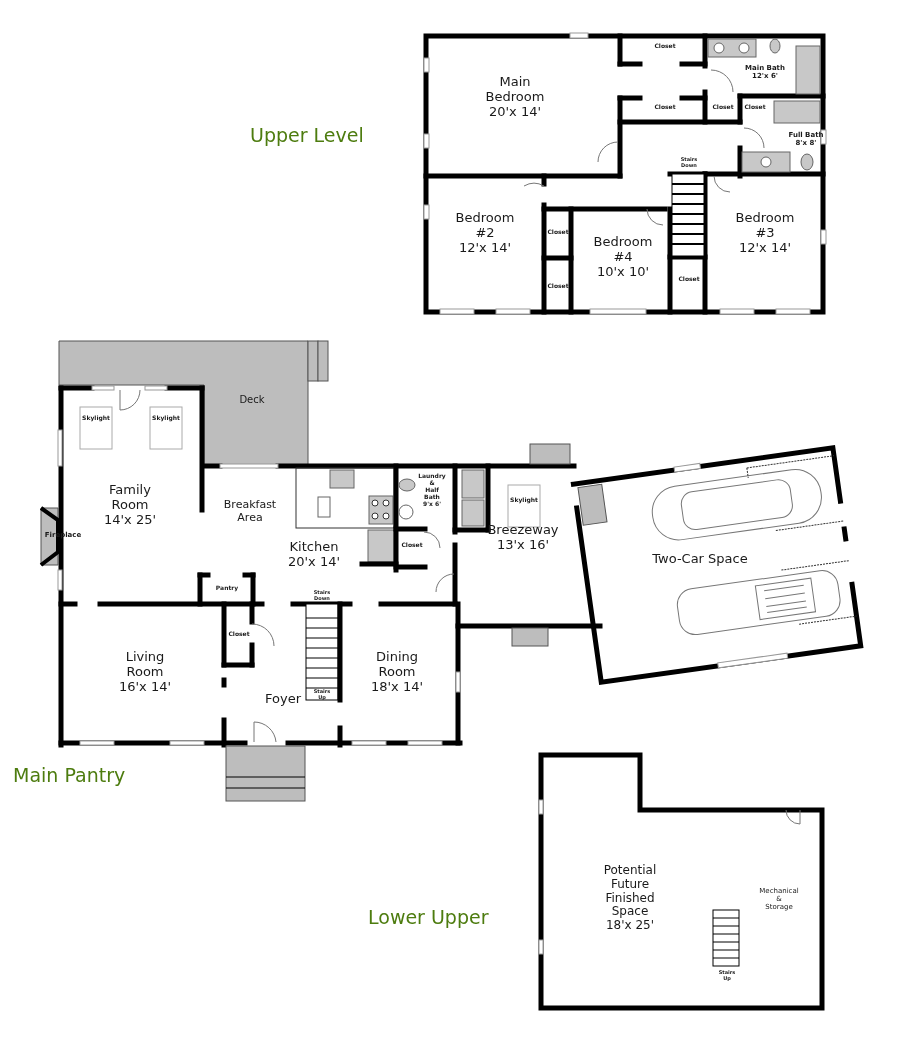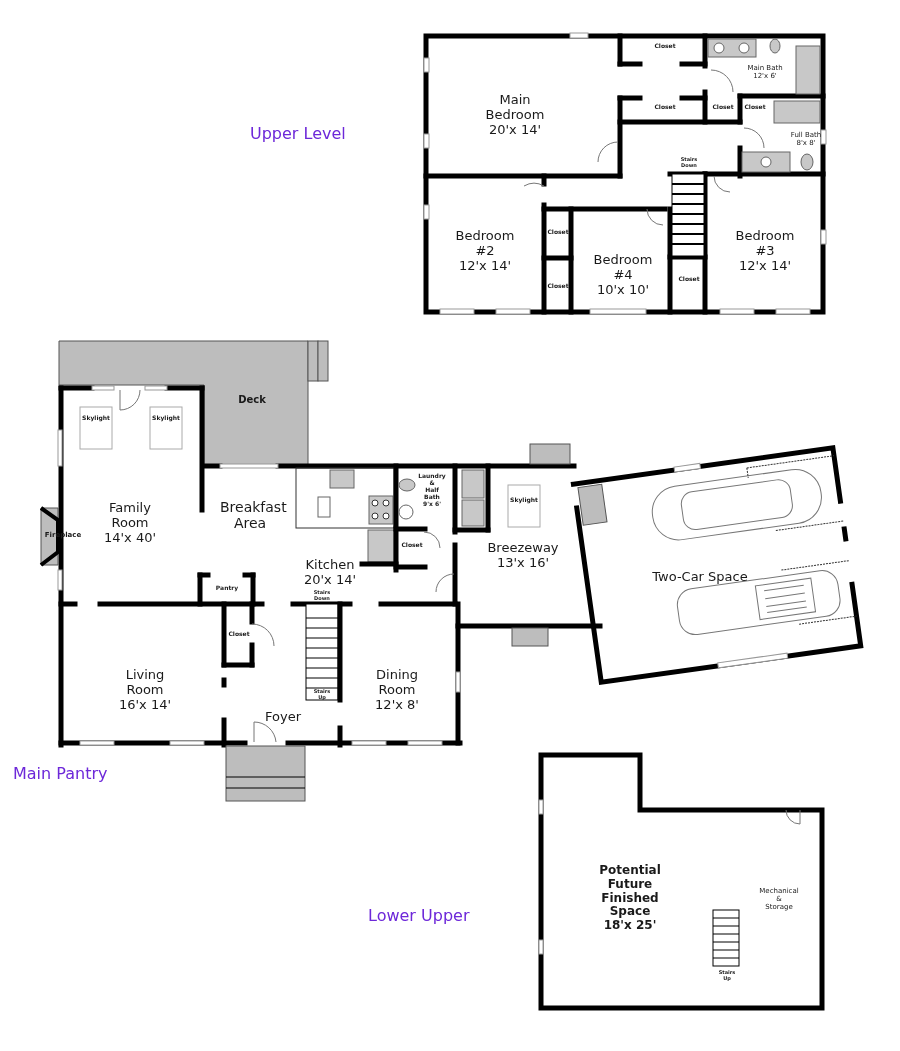--- a/index.html
+++ b/index.html
@@ -1,23 +1,23 @@
 <!DOCTYPE html>
 <html><head>
 <meta charset="utf-8">
 <style>
   html, body { margin: 0; padding: 0; background: #ffffff; }
   body { width: 900px; height: 1051px; position: relative; overflow: hidden; font-family: "DejaVu Sans", sans-serif; }
   svg#plan { position: absolute; left: 0; top: 0; width: 900px; height: 1051px; }
   .lbl { position: absolute; color: #1a1a1a; text-align: center; line-height: 1.15; white-space: pre-line; font-family: "DejaVu Sans", sans-serif; }
-  .room { font-size: 13px; margin-top: 18px; }
-  .roomsm { font-size: 12px; font-weight: bold; }
-  .tiny { font-size: 7px; font-weight: normal; }
+  .room { font-size: 13px; }
+  .roomsm { font-size: 12px; }
+  .tiny { font-size: 7px; font-weight: bold; }
   .xs { font-size: 6px; font-weight: bold; }
-  .lvl { position: absolute; color: #6d28d9; font-size: 16px; font-family: "DejaVu Sans", sans-serif; letter-spacing: 0px; }
+  .lvl { position: absolute; color: #4d7c0f; font-size: 19px; font-family: "DejaVu Sans", sans-serif; letter-spacing: 0px; }
   .wall { stroke: #000; stroke-width: 5; fill: none; stroke-linecap: square; }
   .thin { stroke: #000; stroke-width: 2; fill: none; }
   .win { fill: #fff; stroke: #999; stroke-width: 1; }
   .door { fill: none; stroke: #777; stroke-width: 1; }
   .gray { fill: #bdbdbd; stroke: #555; stroke-width: 1; }
   .fixture { fill: #c8c8c8; stroke: #666; stroke-width: 1; }
   .stair { fill: #fff; stroke: #000; stroke-width: 1; }
   .sky { fill: none; stroke: #aaa; stroke-width: 1; }
   .car { fill: none; stroke: #777; stroke-width: 1; }
   .dash { fill: none; stroke: #333; stroke-width: 1; stroke-dasharray: 2 1; }
@@ -268,27 +268,27 @@
 <div class="lbl xs" style="left:740px; top:104px; width:30px;">Closet</div>
 <div class="lbl xs" style="left:544px; top:229px; width:28px;">Closet</div>
 <div class="lbl xs" style="left:544px; top:283px; width:28px;">Closet</div>
 <div class="lbl xs" style="left:672px; top:276px; width:34px;">Closet</div>
 <div class="lbl xs" style="left:672px; top:157px; width:34px; font-size:5px;">Stairs
 Down</div>
 
 <div class="lbl roomsm" style="left:232px; top:394px; width:40px; font-size:10px;">Deck</div>
 <div class="lbl room" style="left:85px; top:483px; width:90px;">Family
 Room
-14'x 40'</div>
+14'x 25'</div>
 <div class="lbl xs" style="left:80px; top:415px; width:32px;">Skylight</div>
 <div class="lbl xs" style="left:150px; top:415px; width:32px;">Skylight</div>
 <div class="lbl xs" style="left:40px; top:531px; width:46px; font-size:7px; font-weight:bold;">Fireplace</div>
-<div class="lbl tiny" style="left:220px; top:499px; width:60px; font-size:14px; font-weight:normal;">Breakfast
+<div class="lbl tiny" style="left:220px; top:499px; width:60px; font-size:11px; font-weight:normal;">Breakfast
 Area</div>
-<div class="lbl room" style="left:288px; top:540px; width:84px;">Kitchen
+<div class="lbl room" style="left:272px; top:540px; width:84px;">Kitchen
 20'x 14'</div>
 <div class="lbl xs" style="left:412px; top:473px; width:40px; font-size:6px;">Laundry
 &amp;
 Half
 Bath
 9'x 6'</div>
 <div class="lbl xs" style="left:398px; top:542px; width:28px;">Closet</div>
 <div class="lbl room" style="left:478px; top:523px; width:90px;">Breezeway
 13'x 16'</div>
 <div class="lbl xs" style="left:508px; top:497px; width:32px;">Skylight</div>
@@ -298,21 +298,21 @@
 <div class="lbl xs" style="left:306px; top:590px; width:32px; font-size:5px;">Stairs
 Down</div>
 <div class="lbl xs" style="left:306px; top:689px; width:32px; font-size:5px;">Stairs
 Up</div>
 <div class="lbl room" style="left:100px; top:650px; width:90px;">Living
 Room
 16'x 14'</div>
 <div class="lbl room" style="left:258px; top:692px; width:50px;">Foyer</div>
 <div class="lbl room" style="left:352px; top:650px; width:90px;">Dining
 Room
-12'x 8'</div>
+18'x 14'</div>
 
 <div class="lbl roomsm" style="left:580px; top:864px; width:100px;">Potential
 Future
 Finished
 Space
 18'x 25'</div>
 <div class="lbl xs" style="left:744px; top:887px; width:70px; font-size:7px; font-weight:normal;">Mechanical
 &amp;
 Storage</div>
 <div class="lbl xs" style="left:712px; top:970px; width:30px; font-size:5px;">Stairs

